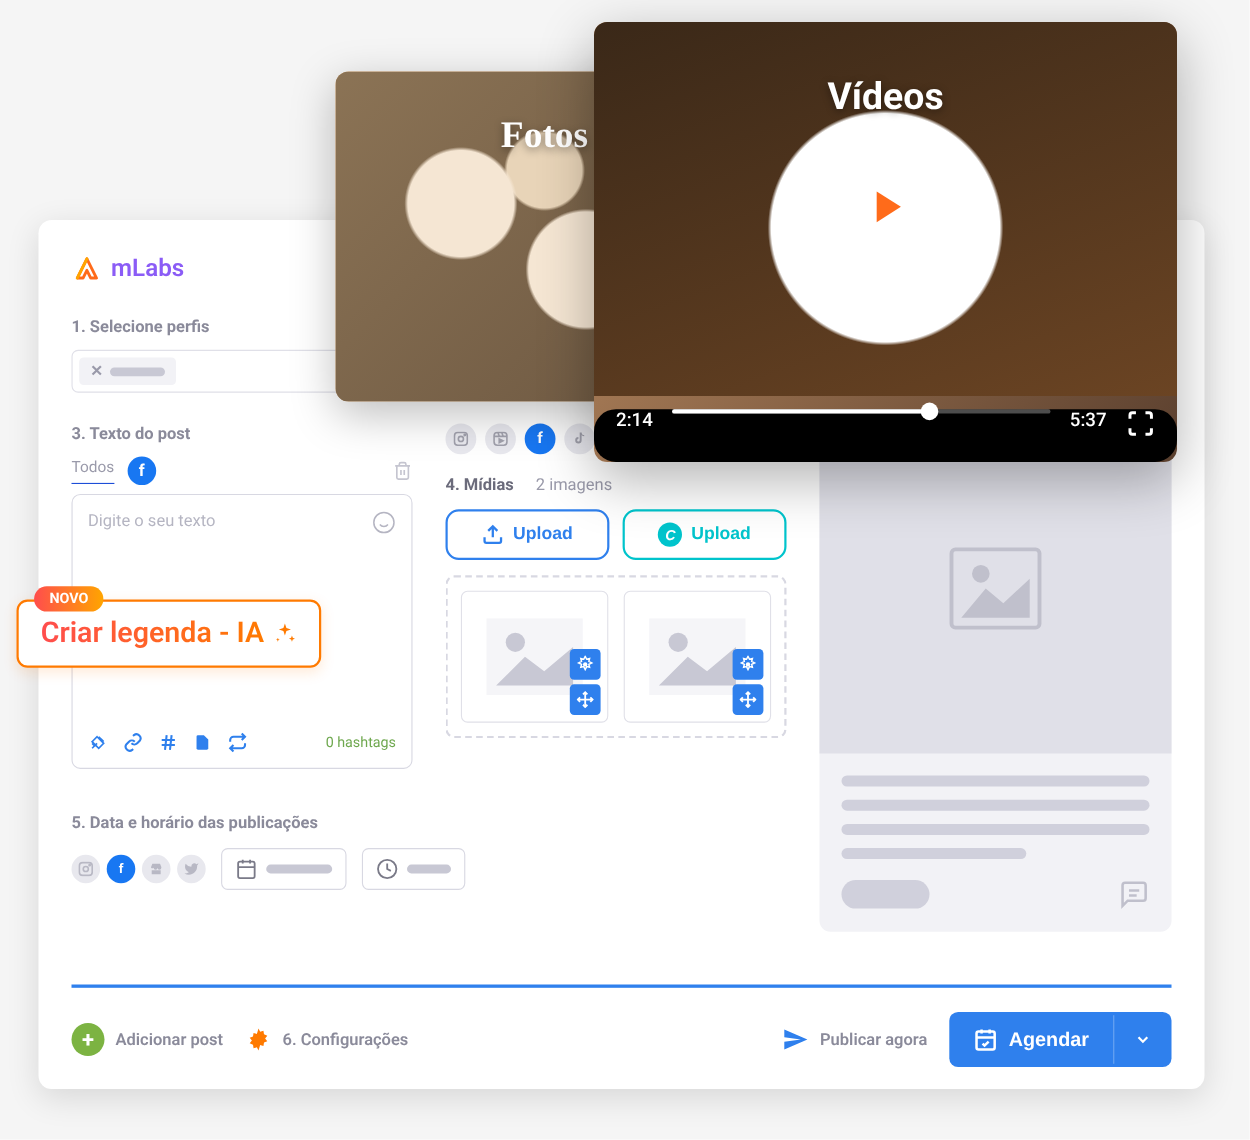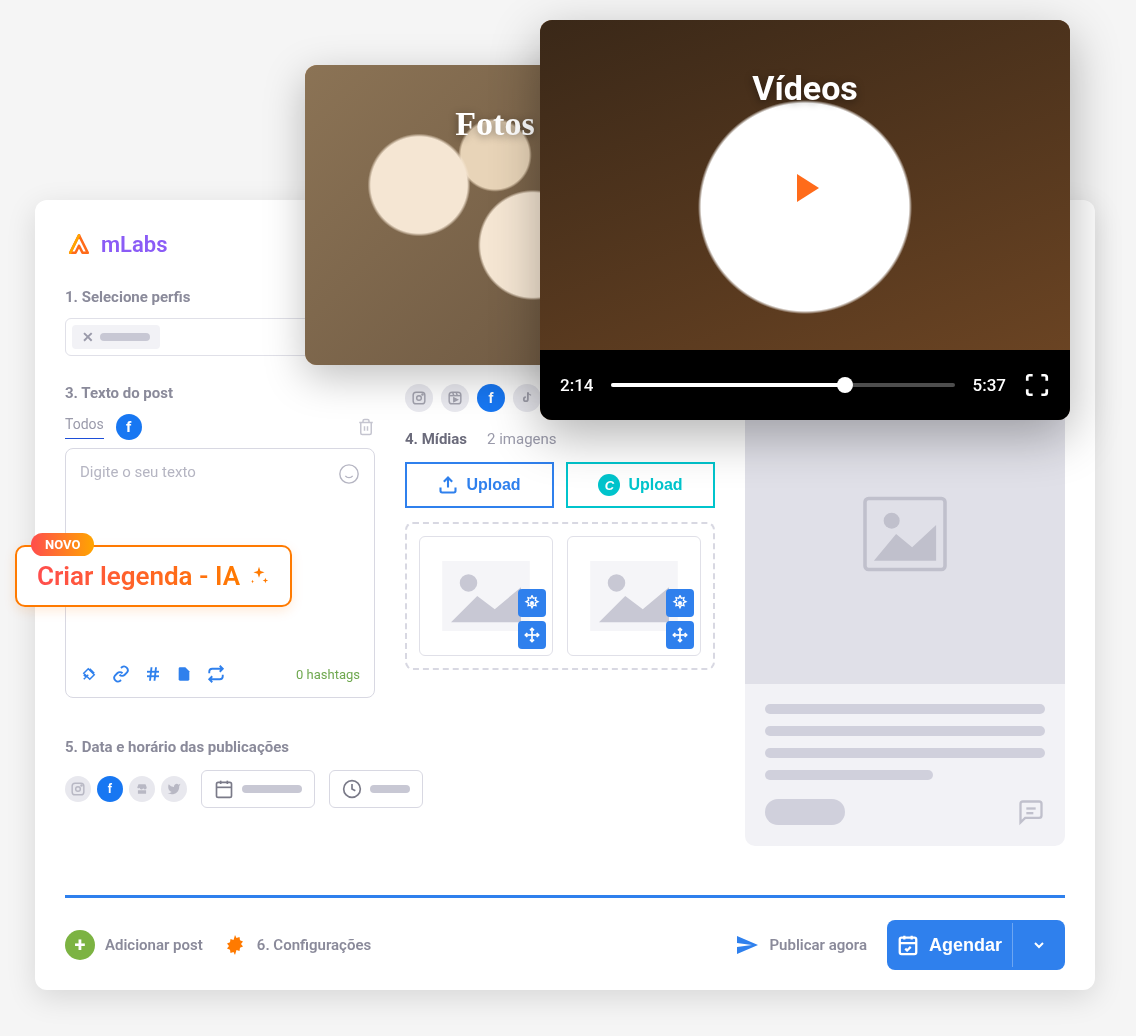--- a/index.html
+++ b/index.html
@@ -45,21 +45,21 @@
 .ia-spark { color: #ff7a00; font-size: 18px; }
 
 .social-row { display: flex; gap: 8px; margin-bottom: 18px; }
 .social-ico { width: 28px; height: 28px; border-radius: 50%; background: #e8e8ee; display: flex; align-items: center; justify-content: center; color: #a0a0ac; font-size: 14px; font-weight: 700; }
 .social-ico.fb { background: #1877f2; color: #fff; }
 
 .media-title-row { display: flex; align-items: baseline; gap: 20px; margin-bottom: 14px; }
 .media-count { color: #9a9aaa; font-size: 15px; }
 
 .media-buttons { display: flex; gap: 12px; margin-bottom: 14px; }
-.media-btn { flex: 1; padding: 10px 8px; border-radius: 0; border: 2px solid; background: #fff; font-size: 16px; font-weight: 600; display: flex; align-items: center; justify-content: center; gap: 8px; cursor: pointer; }
+.media-btn { flex: 1; padding: 10px 8px; border-radius: 12px; border: 2px solid; background: #fff; font-size: 16px; font-weight: 600; display: flex; align-items: center; justify-content: center; gap: 8px; cursor: pointer; }
 .upload-btn { border-color: #2f80ed; color: #2f80ed; }
 .canva-btn { border-color: #00c4cc; color: #00c4cc; }
 .canva-badge { width: 22px; height: 22px; border-radius: 50%; background: #00c4cc; color: #fff; display: flex; align-items: center; justify-content: center; font-size: 13px; font-style: italic; font-weight: 700; }
 
 .media-grid { border: 2px dashed #d8d8e2; border-radius: 8px; padding: 12px; display: flex; gap: 14px; }
 .thumb { width: 135px; height: 120px; background: #fff; border: 1px solid #e0e0e8; border-radius: 6px; position: relative; display: flex; align-items: center; justify-content: center; }
 .thumb-ph { width: 90px; height: 70px; }
 .thumb-actions { position: absolute; right: 6px; bottom: 6px; display: flex; flex-direction: column; gap: 4px; }
 .thumb-act { width: 28px; height: 28px; background: #2f80ed; border-radius: 4px; display: flex; align-items: center; justify-content: center; color: #fff; cursor: pointer; }
 
@@ -84,32 +84,32 @@
 .footer-bar { position: absolute; bottom: 20px; left: 30px; right: 30px; display: flex; align-items: center; justify-content: space-between; border-top: 3px solid #2f80ed; padding-top: 22px; }
 .footer-left { display: flex; align-items: center; gap: 20px; }
 .add-post { display: flex; align-items: center; gap: 10px; color: #8a8a9a; font-size: 15px; font-weight: 600; cursor: pointer; }
 .plus-circle { width: 30px; height: 30px; border-radius: 50%; background: #7cb342; color: #fff; display: flex; align-items: center; justify-content: center; font-size: 20px; font-weight: 700; }
 .config { display: flex; align-items: center; gap: 10px; color: #8a8a9a; font-size: 15px; font-weight: 600; }
 .gear-ico { color: #ff7a00; font-size: 22px; }
 .footer-right { display: flex; align-items: center; gap: 20px; }
 .publish-now { display: flex; align-items: center; gap: 10px; color: #8a8a9a; font-size: 15px; font-weight: 600; cursor: pointer; }
 .send-ico { color: #2f80ed; font-size: 22px; }
 .schedule-btn { background: #2f80ed; color: #fff; border: none; border-radius: 8px; padding: 0; display: flex; align-items: center; font-size: 18px; font-weight: 700; cursor: pointer; overflow: hidden; }
-.schedule-main { display: flex; align-items: center; gap: 10px; padding: 14px 10px; }
+.schedule-main { display: flex; align-items: center; gap: 10px; padding: 14px 22px; }
 .schedule-drop { padding: 14px 18px; border-left: 1px solid rgba(255,255,255,0.3); }
 
 
 .float-photo { position: absolute; top: 65px; left: 305px; width: 380px; height: 300px; border-radius: 12px; overflow: hidden; box-shadow: 0 12px 40px rgba(0,0,0,0.25); background: linear-gradient(135deg, #d4a574, #8b7355); font-family: Liberation Serif, serif; }
 .float-photo-label { position: absolute; top: 40px; left: 50%; transform: translateX(-50%); color: #fff; font-size: 34px; font-weight: 700; text-shadow: 0 2px 8px rgba(0,0,0,0.4); }
 
 .float-video { position: absolute; top: 20px; left: 540px; width: 530px; height: 400px; border-radius: 12px; overflow: hidden; box-shadow: 0 16px 50px rgba(0,0,0,0.3); background: linear-gradient(135deg, #c99668, #5a3f2e); display: flex; flex-direction: column; }
 .float-video-label { position: absolute; top: 48px; left: 50%; transform: translateX(-50%); color: #fff; font-size: 34px; font-weight: 700; text-shadow: 0 2px 8px rgba(0,0,0,0.4); }
 .play-circle { position: absolute; top: 42%; left: 50%; transform: translate(-50%,-50%); width: 78px; height: 78px; border-radius: 50%; background: #fff; display: flex; align-items: center; justify-content: center; cursor: pointer; }
 .play-tri { width: 0; height: 0; border-left: 22px solid #ff6b1a; border-top: 14px solid transparent; border-bottom: 14px solid transparent; margin-left: 6px; }
-.video-controls { position: absolute; bottom: 0; left: 0; right: 0; height: 70px; background: #000; display: flex; align-items: center; padding: 0 20px; gap: 18px; color: #fff; }
+.video-controls { position: absolute; bottom: 0; left: 0; right: 0; height: 48px; background: #000; display: flex; padding: 0 20px; gap: 18px; color: #fff; border-radius: 20px; }
 .vc-time { font-size: 17px; font-weight: 500; }
 .vc-track { flex: 1; height: 4px; background: rgba(255,255,255,0.3); border-radius: 2px; position: relative; }
 .vc-prog { position: absolute; left: 0; top: 0; height: 100%; width: 68%; background: #fff; border-radius: 2px; }
 .vc-handle { position: absolute; left: 68%; top: 50%; transform: translate(-50%,-50%); width: 16px; height: 16px; background: #fff; border-radius: 50%; }
 .vc-full { cursor: pointer; }
 
 
 .food-bg { position: absolute; inset: 0; background: radial-gradient(circle at 30% 40%, #f5e6d3 15%, transparent 16%), radial-gradient(circle at 60% 60%, #f5e6d3 18%, transparent 19%), radial-gradient(circle at 50% 30%, #e8d4b8 12%, transparent 13%), linear-gradient(135deg, #8b7355, #6b5640); }
 .coffee-bg { position: absolute; inset: 0; bottom: 60px; background: radial-gradient(circle at 50% 55%, #fff 32%, transparent 33%), radial-gradient(circle at 50% 55%, #d4a574 28%, transparent 29%), linear-gradient(160deg, #3a2818, #6b4423); }
 

